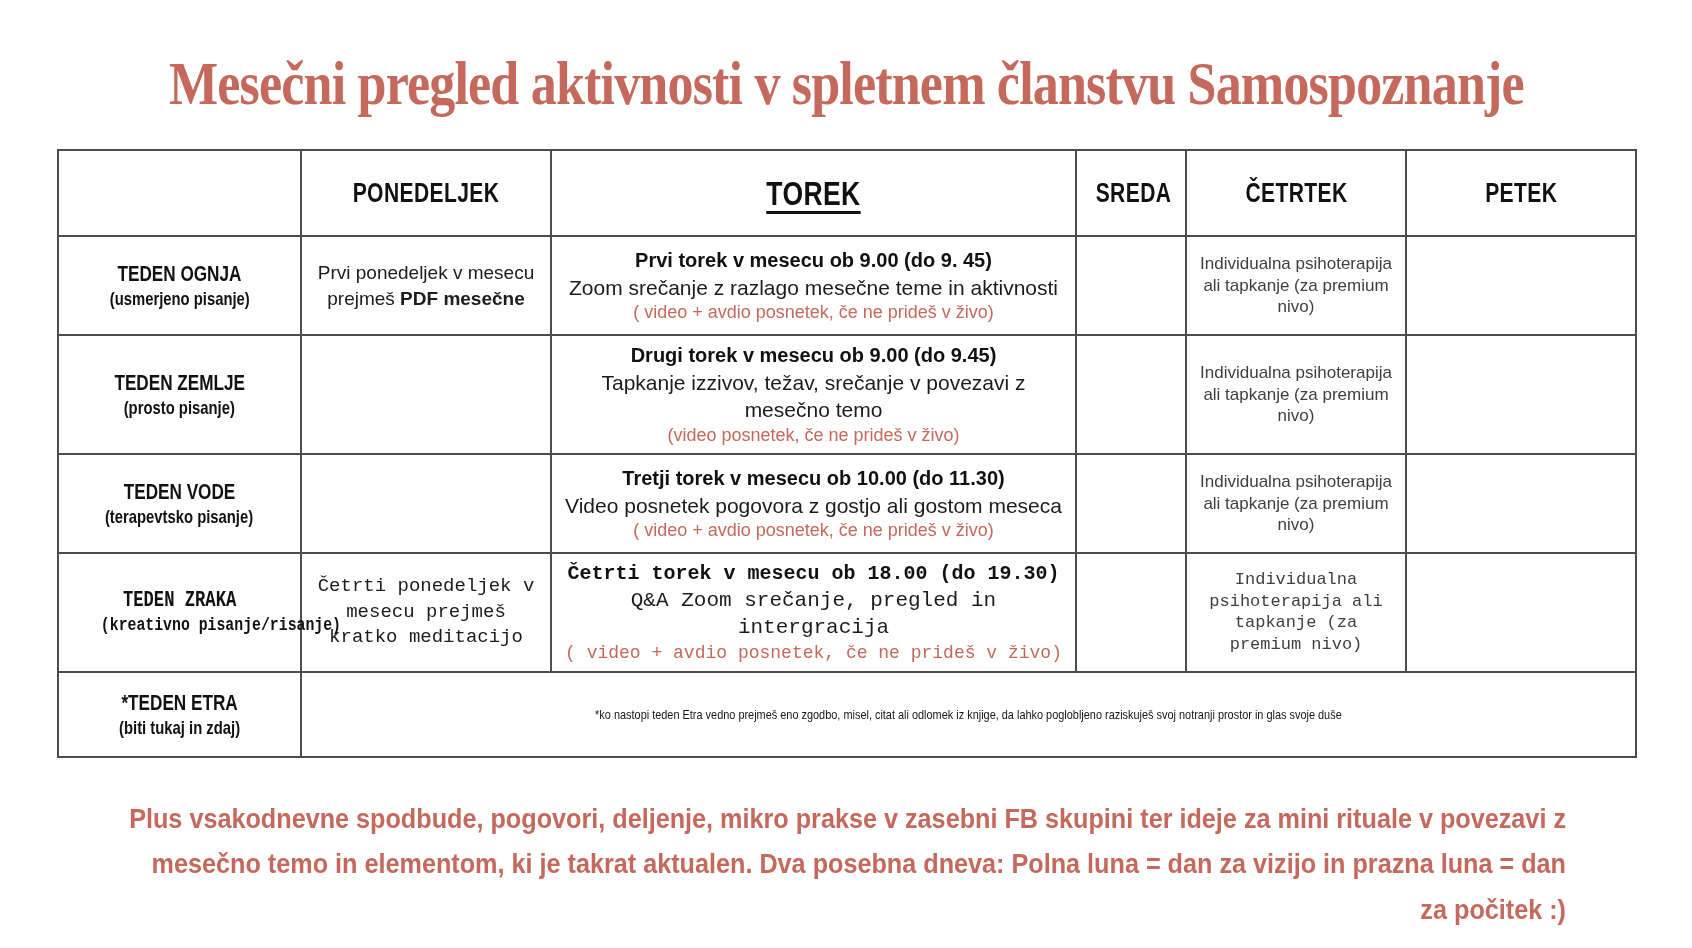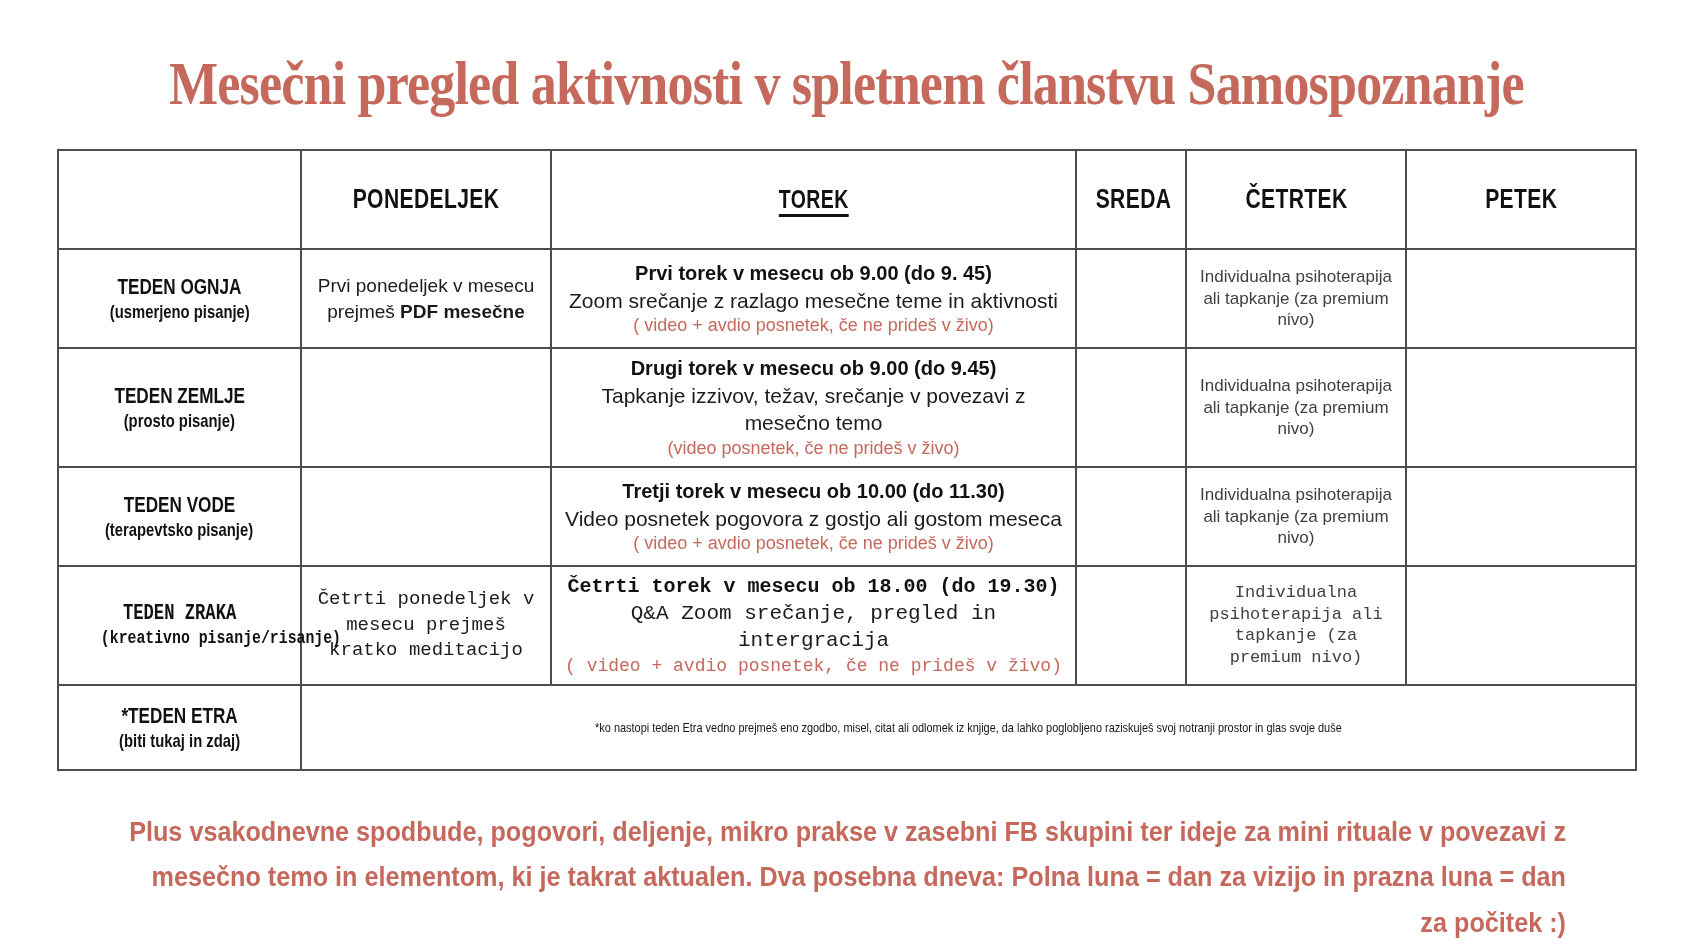--- a/index.html
+++ b/index.html
@@ -44,26 +44,26 @@
   table.schedule col.c5{width:220px;}
   table.schedule col.c6{width:230px;}
 
   table.schedule th, table.schedule td{
     border:2px solid var(--border);
     text-align:center;
     vertical-align:middle;
     padding:6px 8px;
     background:#fff;
   }
-  tr.head-row{height:99px;}
+  tr.head-row{height:86px;}
   tr.body-row{height:99px;}
   tr.etra-row{height:85px;}
 
   .day-head{font-weight:700;font-size:27px;letter-spacing:0.5px;color:#111;}
-  .day-head.big{font-size:25px;}
+  .day-head.big{font-size:34px;}
   .day-head.big .cond{text-decoration:underline;text-underline-offset:6px;text-decoration-thickness:3px;}
 
   .row-label{font-weight:700;font-size:22px;color:#111;line-height:1.25;}
   .row-sublabel{font-weight:700;font-size:19px;color:#111;line-height:1.25;}
 
   .cell-body{font-size:19px;line-height:1.35;color:#1c1c1c;}
   .cell-body b{font-weight:700;}
 
   .tue-bold{font-weight:700;font-size:20px;line-height:1.35;color:#111;}
   .tue-text{font-size:21px;line-height:1.3;color:#1c1c1c;}

